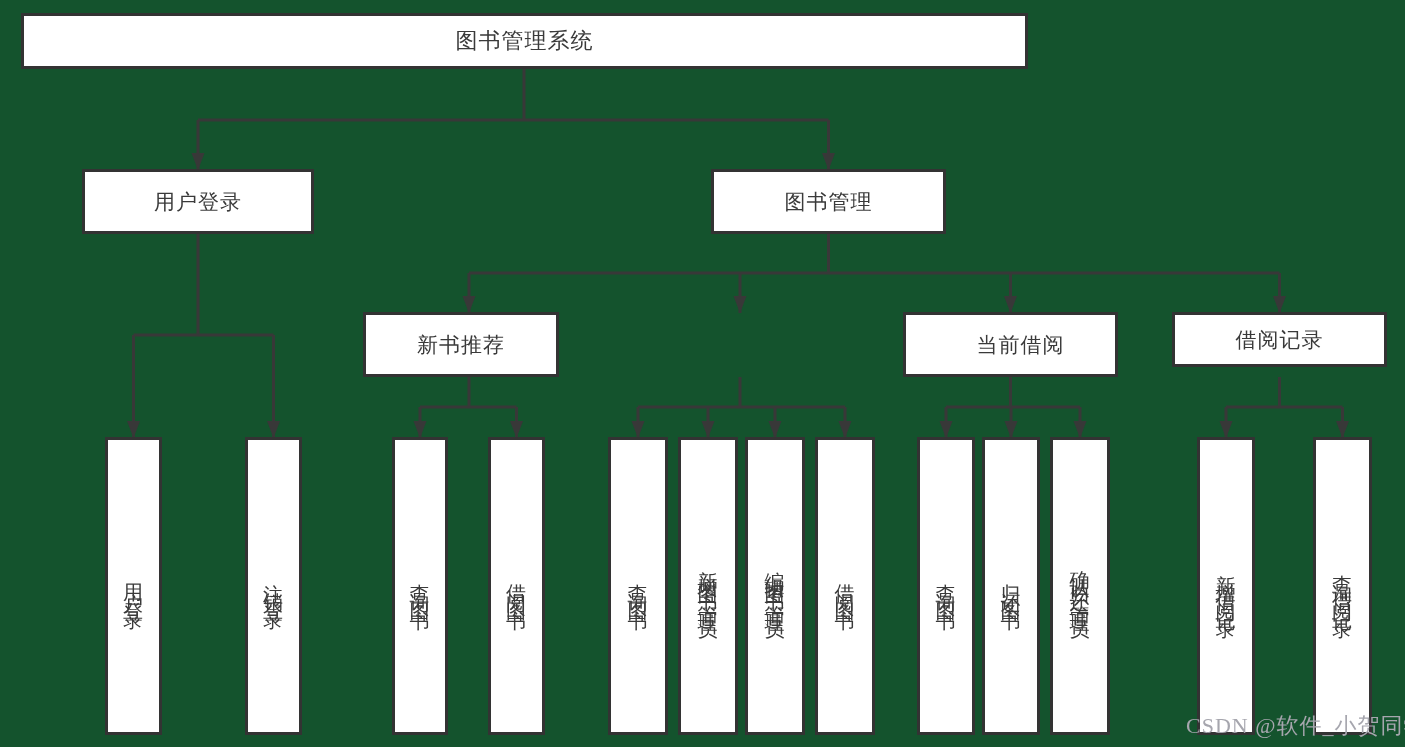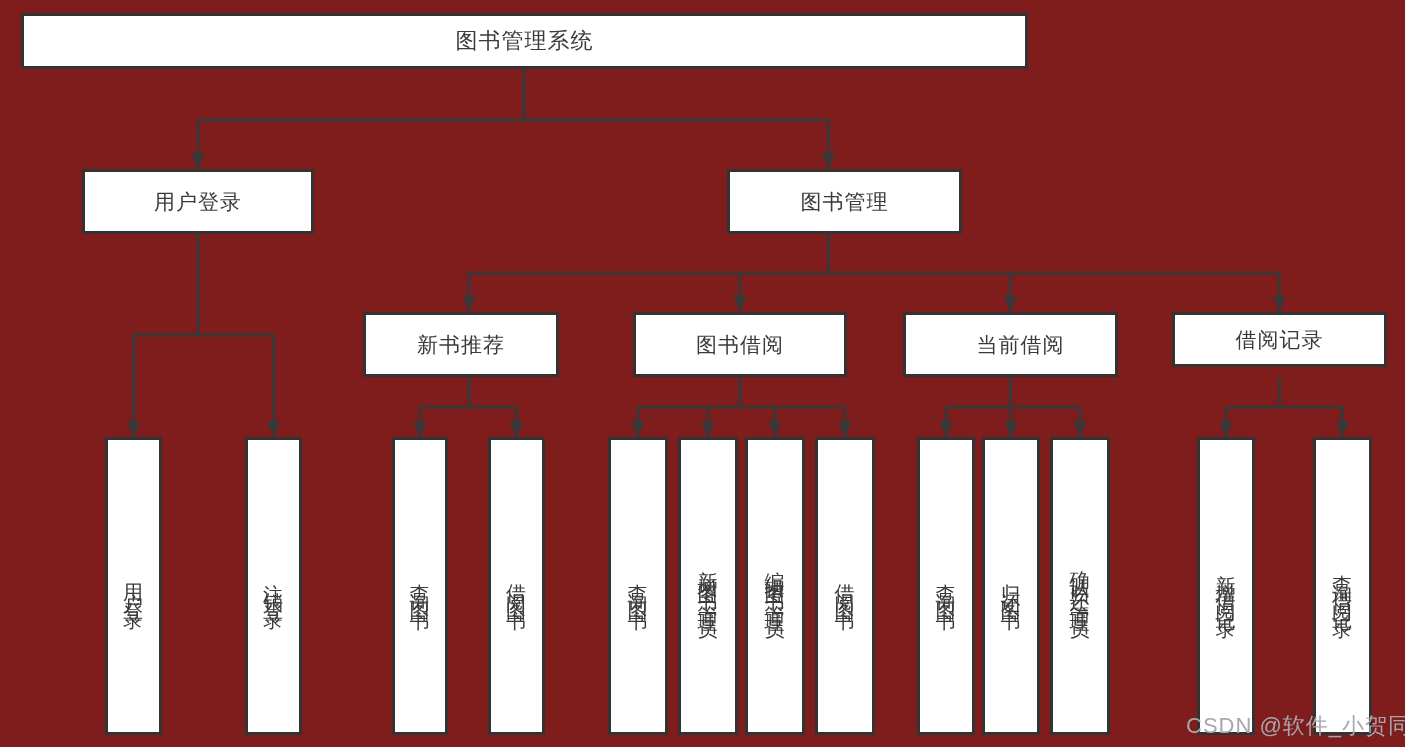--- a/index.html
+++ b/index.html
@@ -5,22 +5,23 @@
   html, body {
     margin: 0;
     padding: 0;
     background: #ffffff;
     font-family: "Liberation Sans", "DejaVu Sans", sans-serif;
   }
   .canvas {
     position: relative;
     width: 1405px;
     height: 747px;
-    background: #7f1d1d;
+    background: #14532d;
     overflow: hidden;
+    font-family: Liberation Serif, serif;
   }
   .connectors {
     position: absolute;
     left: 0; top: 0;
     width: 1405px;
     height: 747px;
     z-index: 1;
   }
   .node {
     position: absolute;
@@ -51,21 +52,21 @@
     z-index: 3;
     font-size: 22px;
     color: #a6a6ae;
     letter-spacing: 1px;
     white-space: nowrap;
   }
 
   
   #n-root        { left: 21px;   top: 13px;  width: 1007px; height: 56px; }
   #n-user-login  { left: 82px;   top: 169px; width: 232px;  height: 65px; }
-  #n-book-mgmt   { left: 711px;  top: 169px; width: 235px;  height: 65px; margin-left: 16px; }
+  #n-book-mgmt   { left: 711px;  top: 169px; width: 235px;  height: 65px; }
   #n-new-book    { left: 363px;  top: 312px; width: 196px;  height: 65px; }
   #n-book-borrow { left: 633px;  top: 312px; width: 214px;  height: 65px; }
   #n-cur-borrow  { left: 903px;  top: 312px; width: 215px;  height: 65px; padding-left: 20px; }
   #n-borrow-rec  { left: 1172px; top: 312px; width: 215px;  height: 55px; }
 
   #n-login-leaf  { left: 105px;  top: 437px; width: 57px; height: 298px; }
   #n-logout-leaf { left: 245px;  top: 437px; width: 57px; height: 298px; }
   #n-nb-query    { left: 392px;  top: 437px; width: 56px; height: 298px; }
   #n-nb-borrow   { left: 488px;  top: 437px; width: 57px; height: 298px; }
   #n-bb-query    { left: 608px;  top: 437px; width: 60px; height: 298px; }
@@ -125,21 +126,20 @@
       <path d="M1342.5 407 V438" marker-end="url(#arr)"></path>
     </g>
   </svg>
 
   <div class="node hbox root-box" id="n-root">图书管理系统</div>
 
   <div class="node hbox" id="n-user-login">用户登录</div>
   <div class="node hbox" id="n-book-mgmt">图书管理</div>
 
   <div class="node hbox" id="n-new-book">新书推荐</div>
-  <div class="node hbox" id="n-book-borrow">图书借阅</div>
   <div class="node hbox" id="n-cur-borrow">当前借阅</div>
   <div class="node hbox" id="n-borrow-rec">借阅记录</div>
 
   <div class="node vbox" id="n-login-leaf">
     <span>用户登录</span>
   </div>
   <div class="node vbox" id="n-logout-leaf">
     <span>注销登录</span>
   </div>
 

